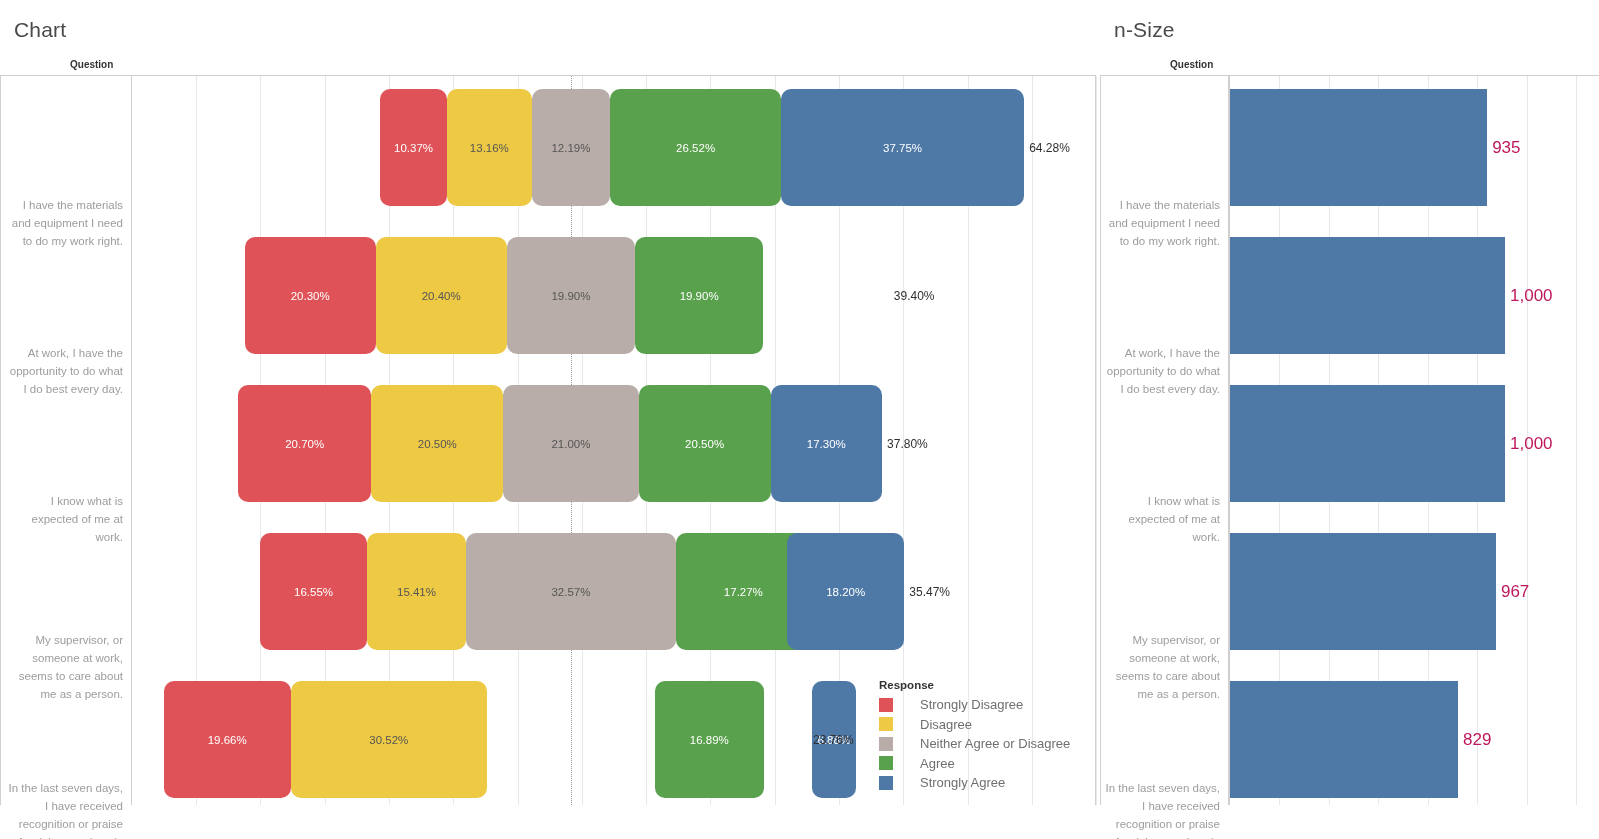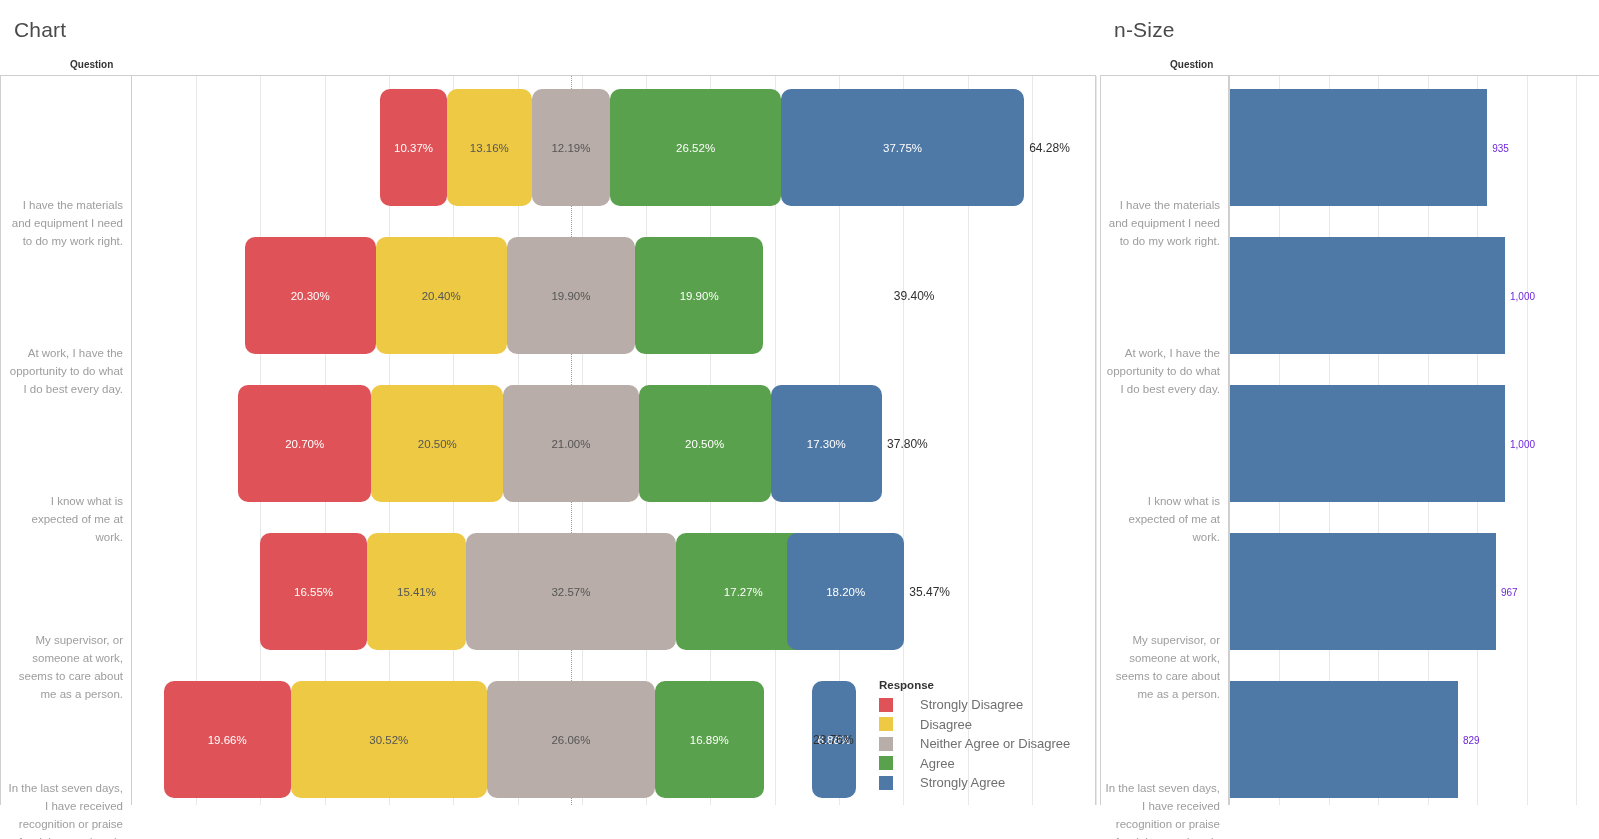--- a/index.html
+++ b/index.html
@@ -75,21 +75,21 @@
 
   .total-label {
     position: absolute; font-size: 12px; color: #2f2f2f;
     white-space: nowrap; top: 50%; transform: translateY(-50%);
   }
 
   .nbar {
     position: absolute; height: 117px; background: #4E79A7;
   }
   .nlabel {
-    position: absolute; font-size: 10px; color: #6d28d9;
+    position: absolute; font-size: 17px; color: #be185d;
     white-space: nowrap; top: 50%; transform: translateY(-50%);
   }
 
   
   #legend { position: absolute; left: 879px; top: 679px; }
   #legend-title { font-size: 11.5px; font-weight: 700; color: #333; margin-bottom: 4px; }
   .legend-item { display: flex; align-items: center; height: 19.5px; }
   .legend-swatch { width: 14px; height: 14px; margin-right: 7px; flex: 0 0 14px; }
   .legend-text { font-size: 13px; color: #6f6f6f; white-space: nowrap; margin-left: 20px; }
 </style>
@@ -154,21 +154,20 @@
         <div class="seg light" style="left: 0px; width: 106.582px; background: rgb(223, 83, 88);">16.55%</div>
         <div class="seg dark" style="left: 106.582px; width: 99.2404px; background: rgb(237, 201, 68);">15.41%</div>
         <div class="seg dark" style="left: 205.822px; width: 209.751px; background: rgb(184, 173, 168);">32.57%</div>
         <div class="seg light" style="left: 415.573px; width: 135px; background: rgb(89, 161, 76);">17.27%</div>
         <div class="seg light" style="left: 526.792px; width: 117.208px; background: rgb(78, 121, 167);">18.20%</div>
       </div>
       <div class="total-label" style="top: 515.5px; left: 777.302px;">35.47%</div>
       <div class="bar-stack" style="top: 605px; left: 31.9276px; width: 644.064px;">
         <div class="seg light" style="left: 0px; width: 126.61px; background: rgb(223, 83, 88);">19.66%</div>
         <div class="seg dark" style="left: 126.61px; width: 196.549px; background: rgb(237, 201, 68);">30.52%</div>
-        <div class="seg dark" style="left: 323.159px; width: 167.826px; background: rgb(184, 173, 168);">26.06%</div>
         <div class="seg light" style="left: 490.986px; width: 108.772px; background: rgb(89, 161, 76);">16.89%</div>
         <div class="seg light" style="left: 599.757px; width: 44.3072px; background: rgb(78, 121, 167); margin-left: 48px;">6.88%</div>
       </div>
       <div class="total-label" style="top: 663.5px; left: 680.992px;">23.76%</div>
     </div>
 
   <div class="panel" id="nsize-panel">
     <div class="panel-title">n-Size</div>
     <div class="col-header" id="nsize-col-header">Question</div>
   </div>

